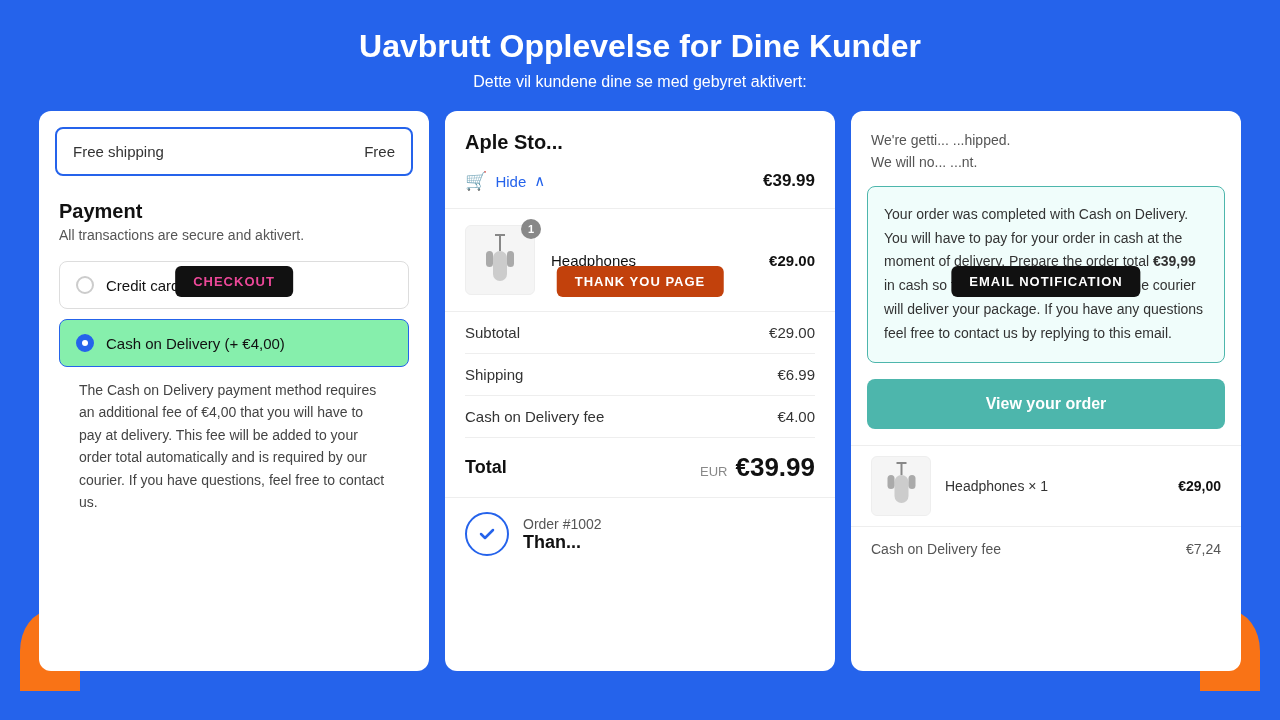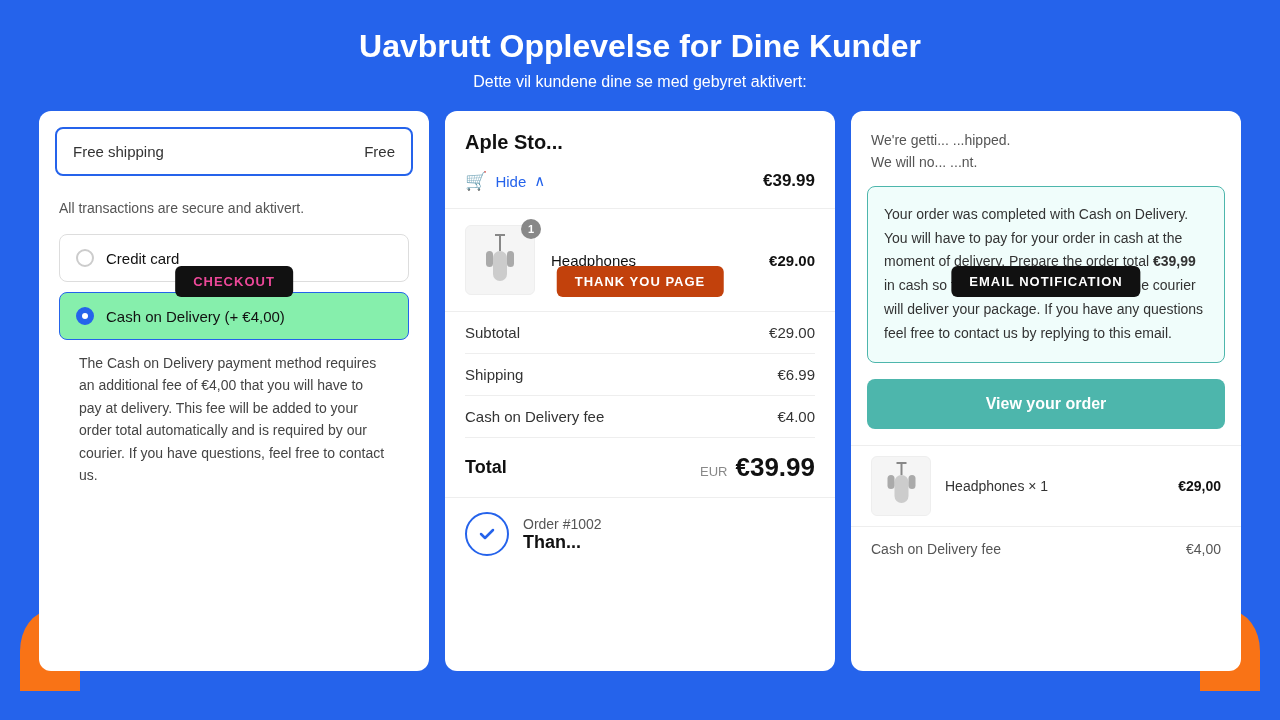--- a/index.html
+++ b/index.html
@@ -453,20 +453,21 @@
 
   <div class="panel checkout-panel">
     <div class="checkout-badge">CHECKOUT</div>
 
     <div class="free-shipping-bar">
       <span>Free shipping</span>
       <span>Free</span>
     </div>
 
     <div class="payment-section">
+      <div class="payment-title">Payment</div>
       <div class="payment-subtitle">All transactions are secure and aktivert.</div>
 
       <div class="payment-option">
         <div class="radio-circle"></div>
         <span class="payment-label">Credit card</span>
       </div>
 
       <div class="payment-option selected">
         <div class="radio-circle active"></div>
         <span class="payment-label">Cash on Delivery (+ €4,00)</span>
@@ -571,16 +572,16 @@
         </svg>
       </div>
       <div class="email-product-info">
         <div class="email-product-name">Headphones × 1</div>
       </div>
       <span class="email-product-price">€29,00</span>
     </div>
 
     <div class="email-fee-row">
       <span>Cash on Delivery fee</span>
-      <span>€4,00</span>
+      <span>€7,24</span>
     </div>
   </div>
 </div>
 
 </body></html>

